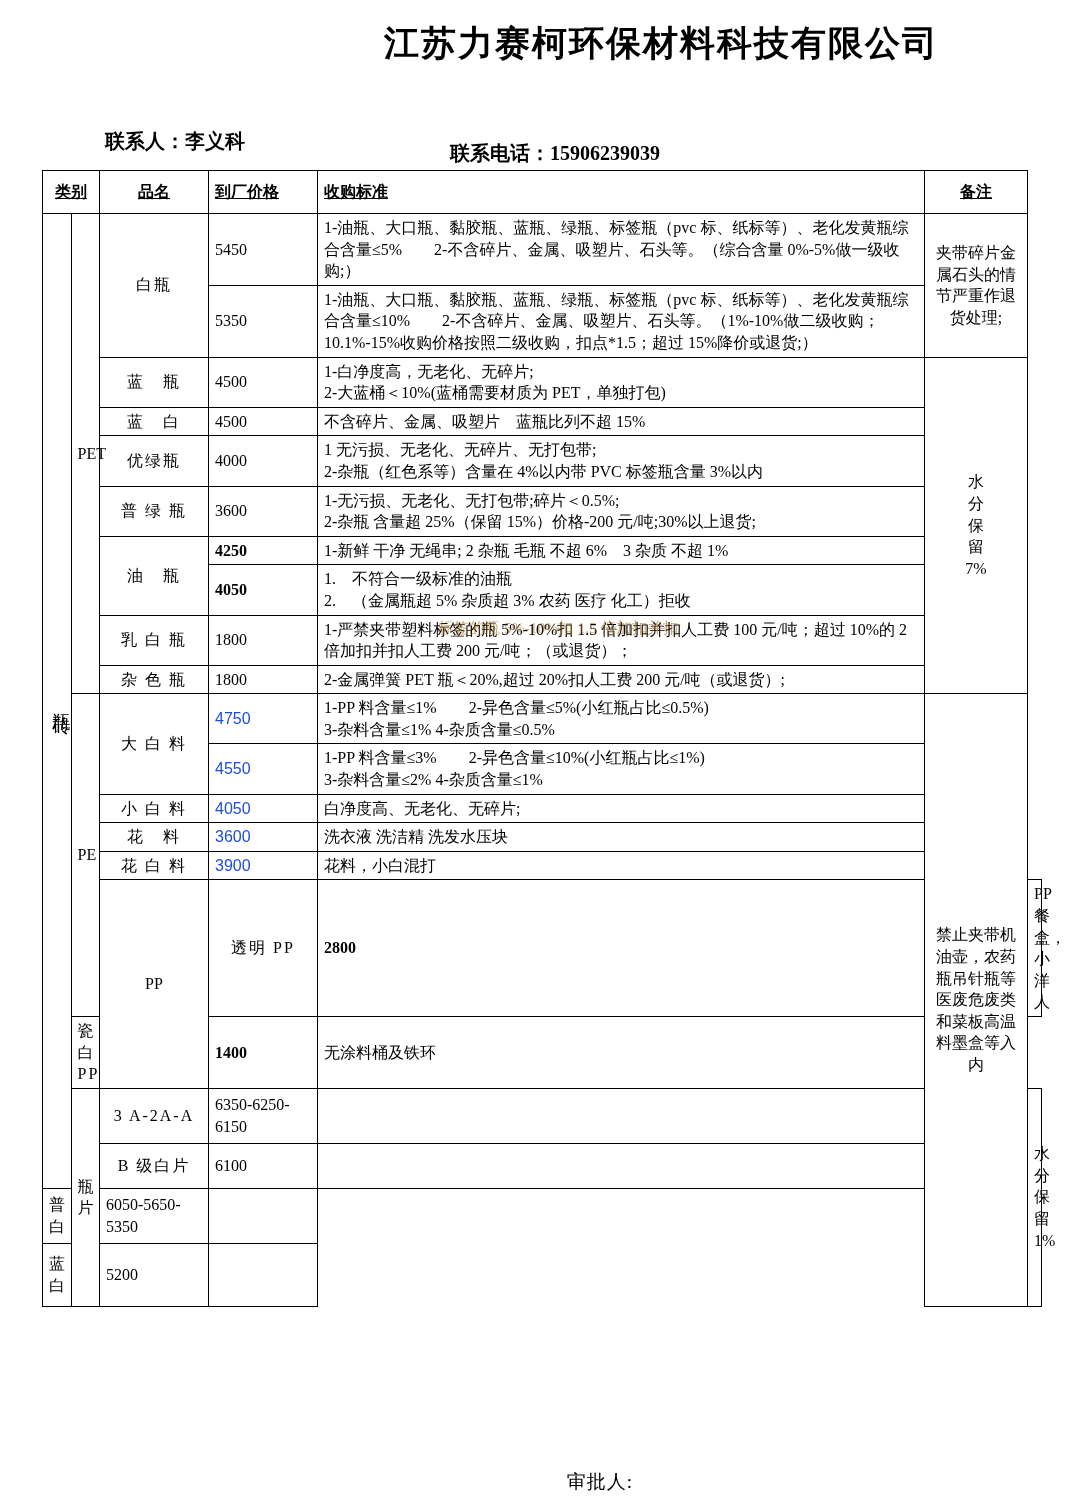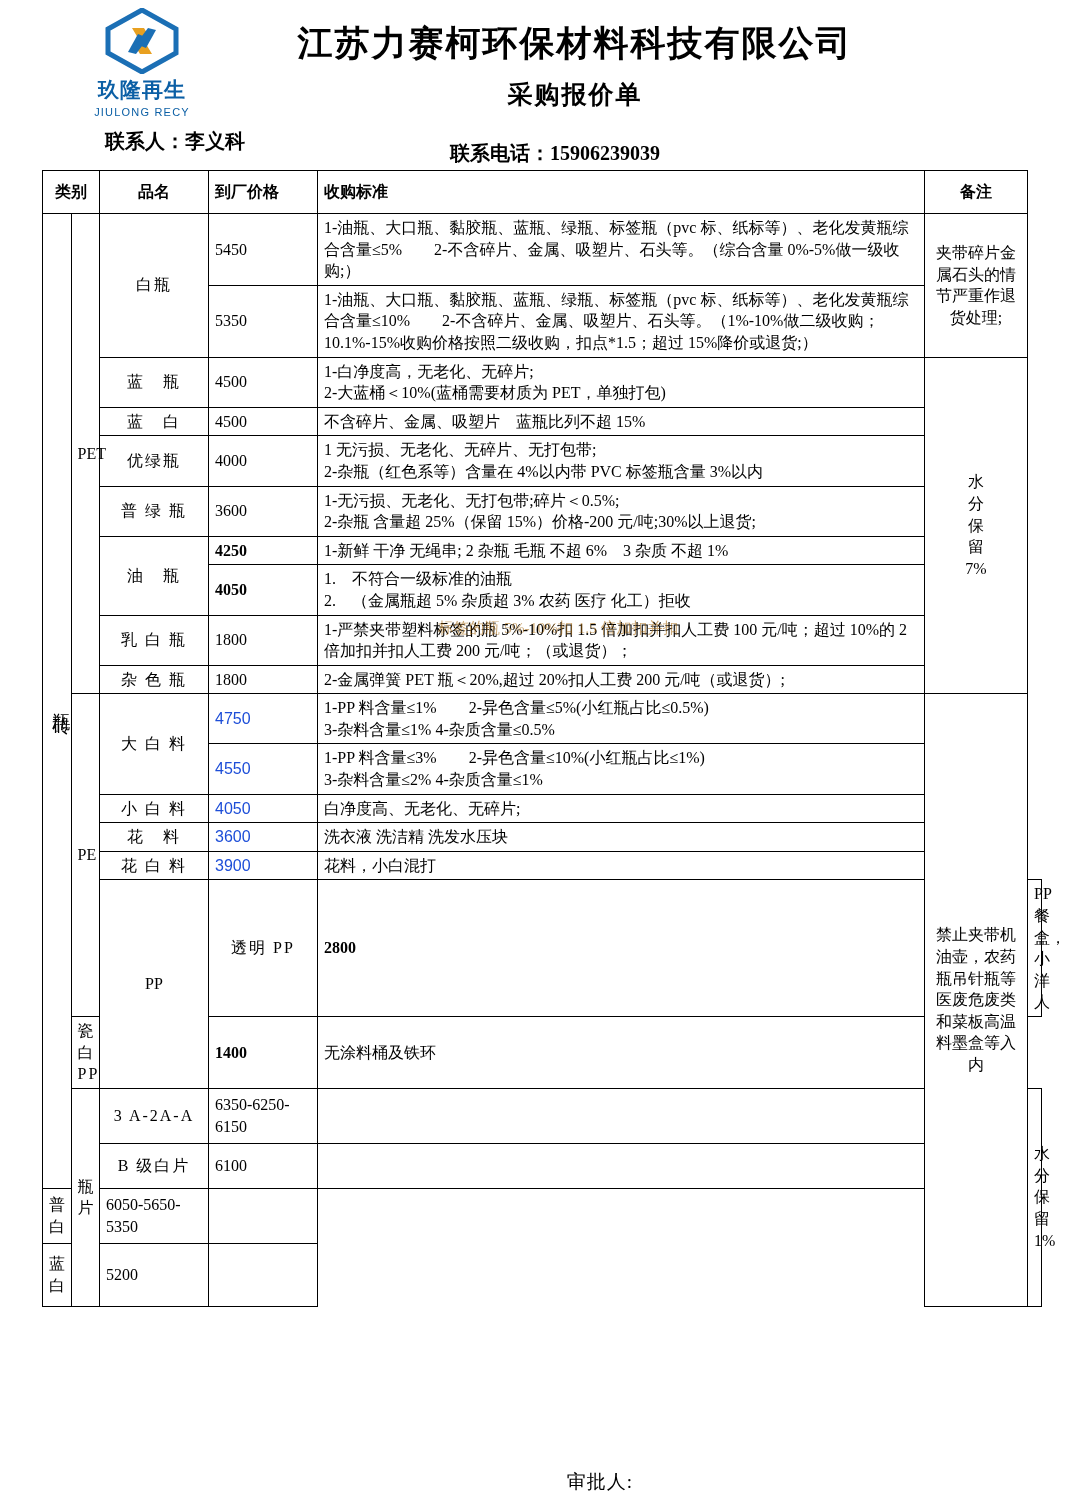--- a/index.html
+++ b/index.html
@@ -54,24 +54,24 @@
   .logo-en {
     font-family: "Liberation Sans", sans-serif;
     font-size: 11px;
     letter-spacing: 1.2px;
     color: #0b5fa5;
     margin-top: 2px;
   }
 
   .company-title {
     position: absolute;
-    left: 225px;
+    left: 239px;
     top: 20px;
     width: 700px;
-    text-align: center;
+    text-align: right;
     font-family: "Liberation Sans", sans-serif;
     font-weight: bold;
     font-size: 35px;
     letter-spacing: 2px;
   }
   .doc-title {
     position: absolute;
     left: 225px;
     top: 78px;
     width: 700px;
@@ -115,20 +115,21 @@
     vertical-align: middle;
     font-size: 16px;
     line-height: 1.35;
   }
   thead th {
     text-align: center;
     font-weight: bold;
     font-size: 19px;
     height: 36px;
     font-family: "Liberation Serif", serif;
+    text-decoration: underline;
   }
   .c-cat { width: 44px; text-align: center; }
   .c-sub { width: 62px; text-align: center; }
   .c-name { width: 96px; text-align: center; }
   .c-price { width: 96px; text-align: left; }
   .c-std { width: 594px; text-align: left; }
   .c-note { width: 90px; text-align: center; border-radius: 7px; }
 
   .vert {
     writing-mode: vertical-rl;
@@ -175,36 +176,22 @@
   }
   .footer span { margin-left: 120px; }
 </style>
 </head>
 <body>
 
 <div class="page">
 
   <div class="header">
 
-    <div class="logo">
-      <div class="logo-mark">
-        <svg width="76" height="66" viewBox="0 0 76 66">
-          <polygon points="38,2 72,21 72,45 38,64 4,45 4,21" fill="none" stroke="#1b6fb5" stroke-width="5"></polygon>
-          <path d="M20 20 L40 20 L46 30 L34 30 L28 20 Z" fill="#e8a020"></path>
-          <path d="M56 46 L36 46 L30 36 L42 36 L48 46 Z" fill="#e8a020"></path>
-          <path d="M24 44 L34 26 L44 30 L32 46 Z" fill="#1b6fb5"></path>
-          <path d="M52 22 L42 40 L32 36 L44 20 Z" fill="#1b6fb5"></path>
-        </svg>
-      </div>
-      <div class="logo-cn">玖隆再生</div>
-      <div class="logo-en">JIULONG RECY</div>
-    </div>
 
     <div class="company-title">江苏力赛柯环保材料科技有限公司</div>
-    <div class="doc-title">采购报价单</div>
 
     <div class="contact-row">
       <div class="contact-person">联系人：李义科</div>
       <div class="contact-phone">联系电话：15906239039</div>
     </div>
   </div>
 
   <table class="quote">
     <thead>
       <tr>

